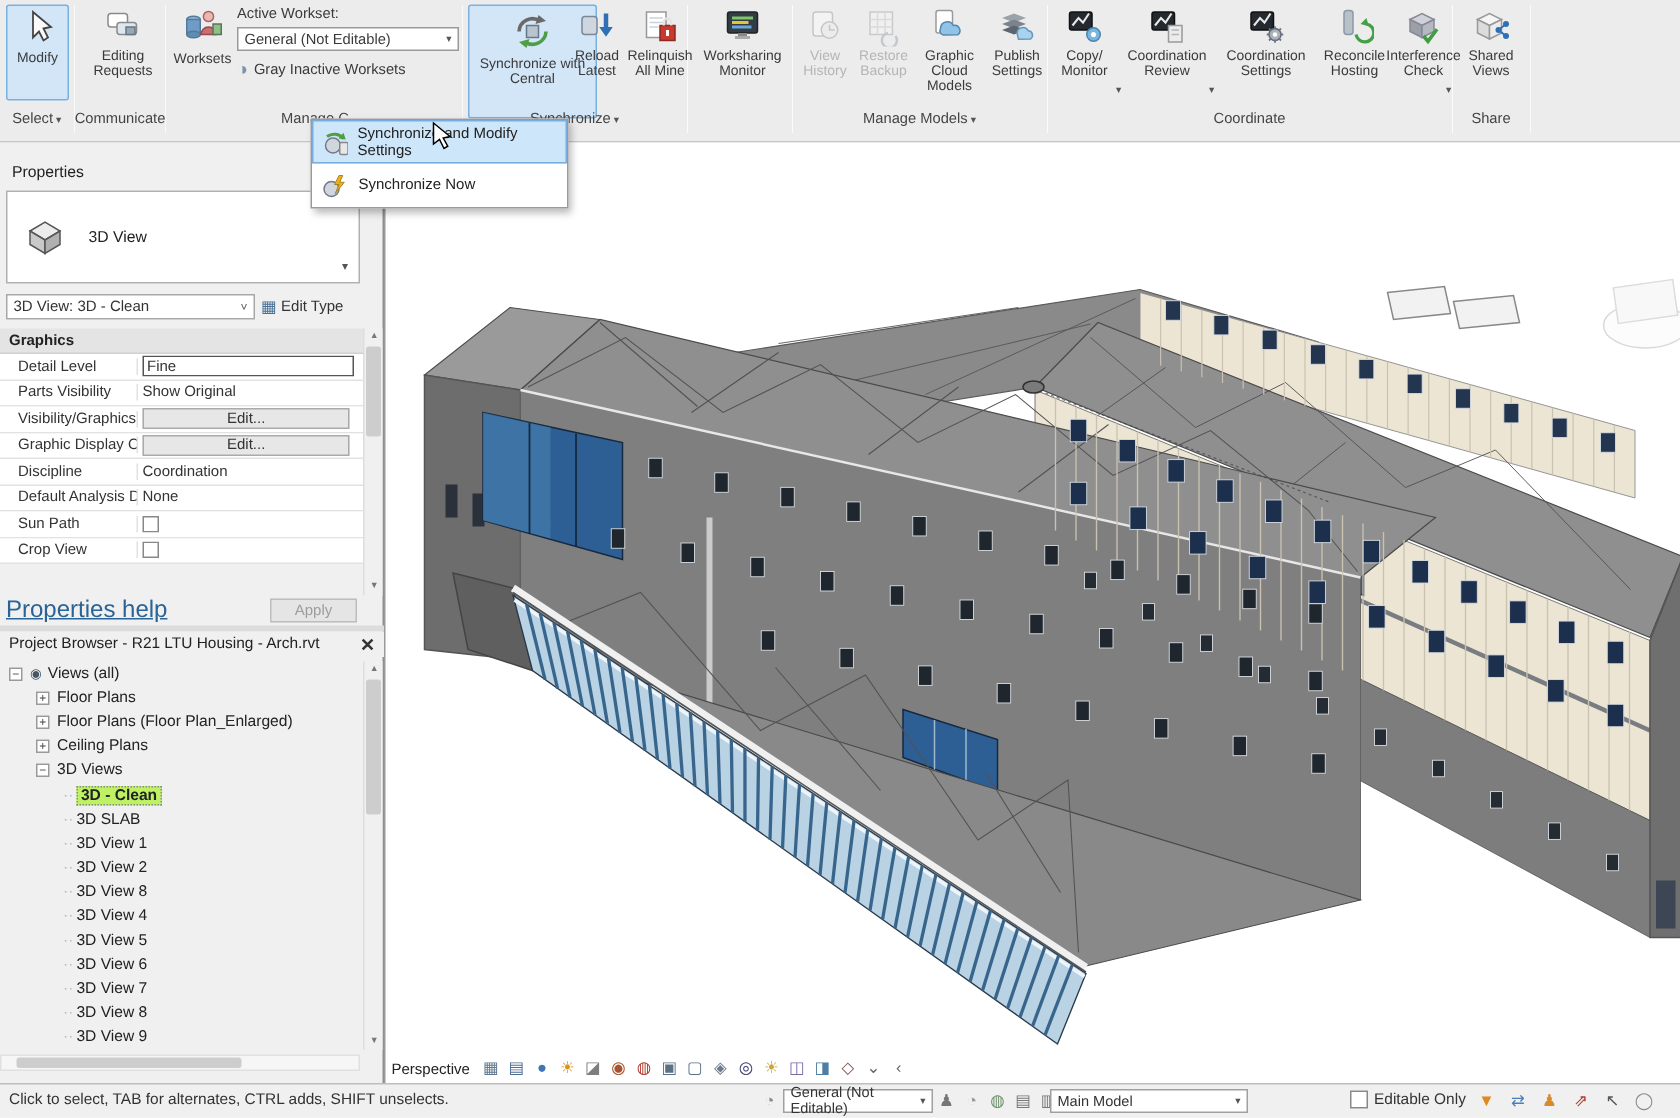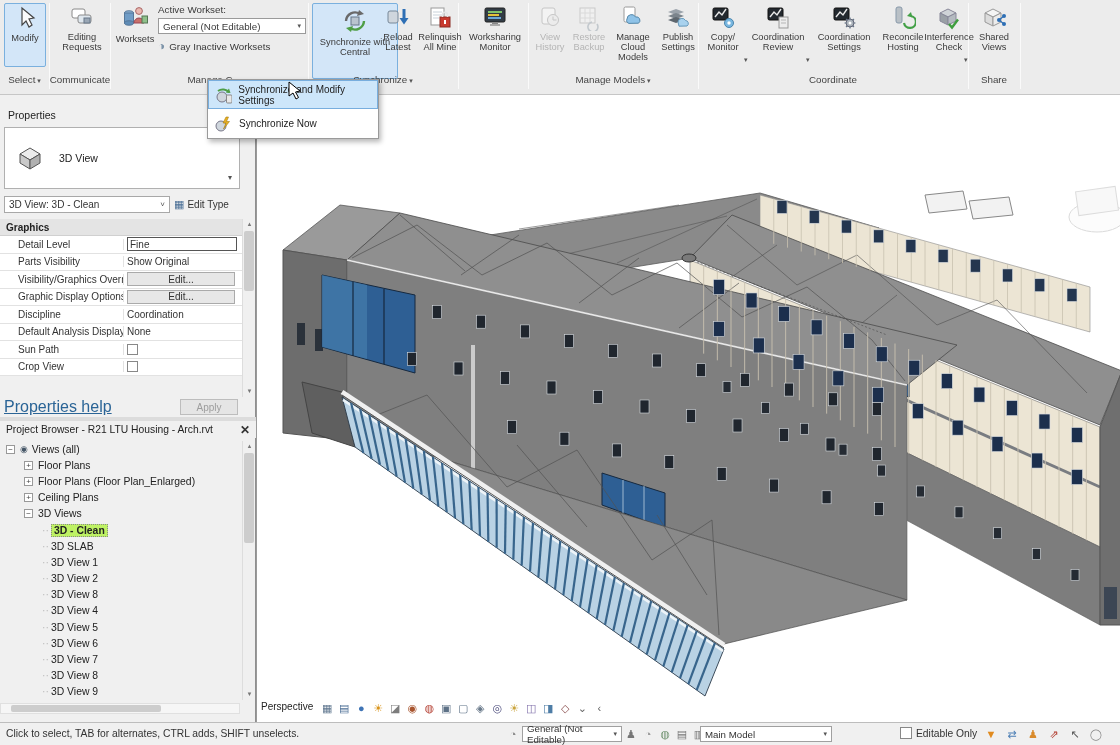--- a/index.html
+++ b/index.html
@@ -27,21 +27,21 @@
   #typebox .tsel-label{font-size:10.5px;color:#222}
   #typebox .chev{position:absolute;right:7px;top:45px;font-size:8px;color:#555}
   #instrow{position:absolute;left:4px;top:100px;width:248px;height:19px;display:flex;align-items:center;gap:4px}
   #instcombo{width:166px;height:17px;background:#fff;border:1px solid #a8a8a8;display:flex;align-items:center;
              justify-content:space-between;padding:0 4px;font-size:10px}
   #edittype{display:flex;align-items:center;gap:3px;font-size:10px;color:#333}
   #pgrid{position:absolute;left:0;top:124px;width:242px}
   .psec{height:17px;background:#e4e4e4;border-bottom:1px solid #d0d0d0;display:flex;align-items:center;
         padding-left:6px;font-weight:bold;font-size:10px;color:#222}
   .prow{height:17.5px;background:#fff;border-bottom:1px solid #e2e2e2;display:flex;align-items:center;font-size:10px}
-  .plbl{width:124px;padding-left:18px;border-right:1px solid #e2e2e2;overflow:hidden;white-space:nowrap}
+  .plbl{width:92px;padding-left:12px;border-right:1px solid #e2e2e2;overflow:hidden;white-space:nowrap}
   .pval{flex:1;padding-left:3px;display:flex;align-items:center;overflow:hidden;white-space:nowrap}
   .pinput{width:96%;height:14px;border:1px solid #555;background:#fff;display:flex;align-items:center;padding-left:2px}
   .pbtn{width:94%;height:14px;background:#e7e7e7;border:1px solid #aaa;display:flex;align-items:center;justify-content:center;color:#333}
   .pchk{width:11px;height:11px;border:1px solid #888;background:#fff}
   #pfoot{position:absolute;left:0;top:302px;width:242px;height:20px;display:flex;align-items:center;justify-content:space-between;padding:0 4px}
   #phelp{color:#2a6496;text-decoration:underline;font-size:16px}
   #applybtn{width:58px;height:16px;background:#e5e5e5;border:1px solid #bdbdbd;color:#9d9d9d;text-align:center;line-height:15px;font-size:10px}
   .vscroll{position:absolute;width:13px;background:#f0f0f0;border-left:1px solid #ddd}
   .vthumb{position:absolute;left:1px;width:10px;background:#cdcdcd;border-radius:2px}
   .sarr{position:absolute;left:0;width:13px;height:11px;font-size:6px;color:#777;text-align:center;line-height:11px}
@@ -52,21 +52,21 @@
   .trow{height:16.2px;display:flex;align-items:center;font-size:10.4px;color:#222;white-space:nowrap}
   .exp{display:inline-block;width:9px;height:9px;border:1px solid #999;background:#fff;font-size:8px;line-height:7px;
        text-align:center;margin-right:5px;color:#444;flex:none}
   .tline{color:#bbb;margin-right:2px}
   .tlabel.sel{background:#bef264;font-weight:bold;padding:0 2px;border:1px dotted #8a8a8a}
   .ticon{margin-right:4px;color:#456;font-size:9px}
   #hscroll{position:absolute;left:0;bottom:8px;width:240px;height:11px;background:#f6f6f6;border:1px solid #e0e0e0}
   #hthumb{position:absolute;left:10px;top:1px;width:150px;height:7px;background:#cdcdcd;border-radius:2px}
   
   #canvas{position:absolute;left:256px;top:95px;right:0;bottom:23px;background:#fff;border-left:1px solid #9a9a9a;overflow:hidden}
-  #vcb{position:absolute;left:4px;bottom:3px;height:18px;display:flex;align-items:flex-start;gap:3px}
+  #vcb{position:absolute;left:4px;bottom:3px;height:18px;display:flex;align-items:flex-end;gap:3px}
   #vcb .vlabel{font-size:10px;color:#222;margin-right:4px}
   .mini{width:14px;height:14px;font-size:11px;line-height:14px;text-align:center;cursor:default}
   
   #syncdd{position:absolute;left:207px;top:79px;width:172px;background:#fff;border:1px solid #9a9a9a;
           box-shadow:2px 3px 5px rgba(0,0,0,.28);z-index:50}
   .dditem{height:29px;display:flex;align-items:center;gap:6px;padding:0 5px;font-size:10px;color:#222}
   .dditem.hl{background:#cde6fa;border:1px solid #78aede}
   
   #statusbar{position:absolute;left:0;bottom:0;width:1120px;height:23px;background:#f0f0f0;border-top:1px solid #bdbdbd;font-size:10.3px}
   #sbhint{position:absolute;left:6px;top:5px;color:#333}
@@ -189,21 +189,21 @@
       <path d="M4 8 h15 M4 13 h15 M9 3 v15 M14 3 v15" stroke="#dadada"></path>
       <path d="M16 17 a5 5 0 1 0 5 2" fill="none" stroke="#c2c8cd" stroke-width="1.6"></path>
     </svg>
     <span>Restore Backup</span>
   </div>
   <div class="rbtn" style="left:609px;width:48px">
     <svg width="26" height="26">
       <rect x="4" y="2" width="11" height="15" rx="1.5" fill="#fff" stroke="#9a9a9a"></rect>
       <path d="M7 14 a4.5 4.5 0 0 1 8.5 -2 a3.5 3.5 0 0 1 3 6.2 l-9.5 .2 a3 3 0 0 1 -2 -4.4 Z" fill="#8fc3e8" stroke="#5588aa"></path>
     </svg>
-    <span>Manage Cloud Models</span>
+    <span>Graphic Cloud Models</span>
   </div>
   <div class="rbtn" style="left:658px;width:40px">
     <svg width="26" height="26">
       <path d="M3 7 l8 -3 8 3 -8 3 Z" fill="#9aa2aa"></path>
       <path d="M3 11 l8 -3 8 3 -8 3 Z" fill="#7b848c"></path>
       <path d="M3 15 l8 -3 8 3 -8 3 Z" fill="#5d666e"></path>
       <path d="M13 17 a4 4 0 0 1 7.5 -1.5 a3 3 0 0 1 1.5 5.5 l-8 .2 Z" fill="#a9d2ee" stroke="#6699bb"></path>
     </svg>
     <span>Publish Settings</span>
   </div>

